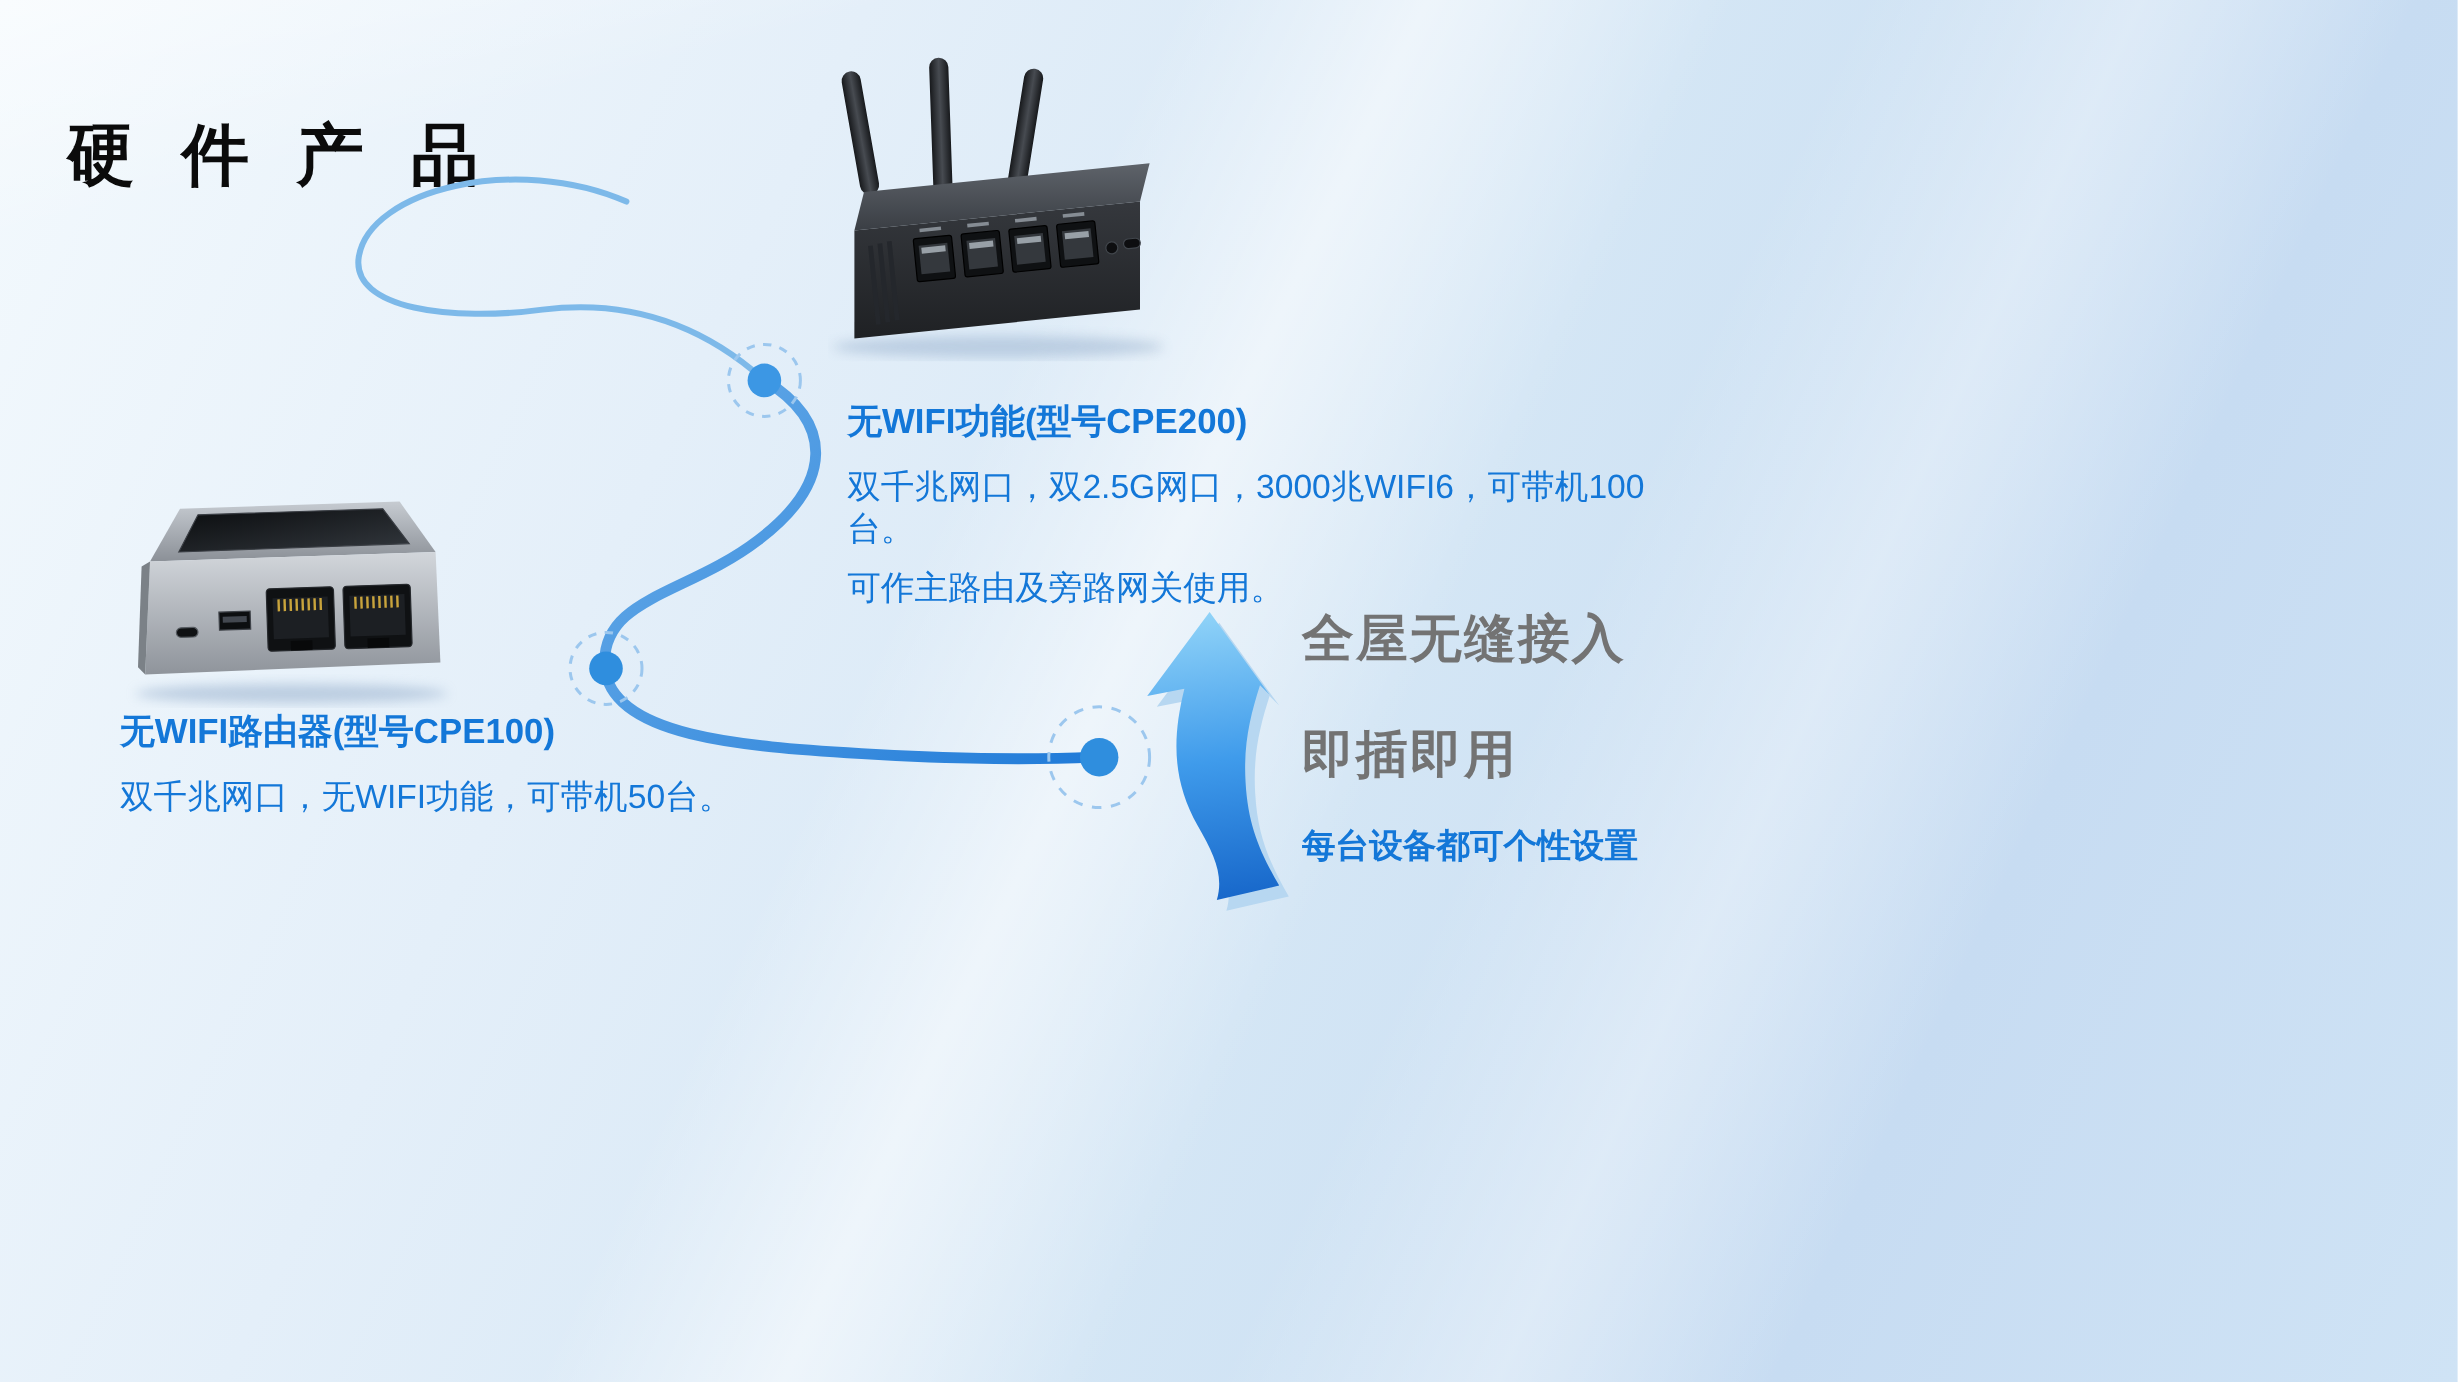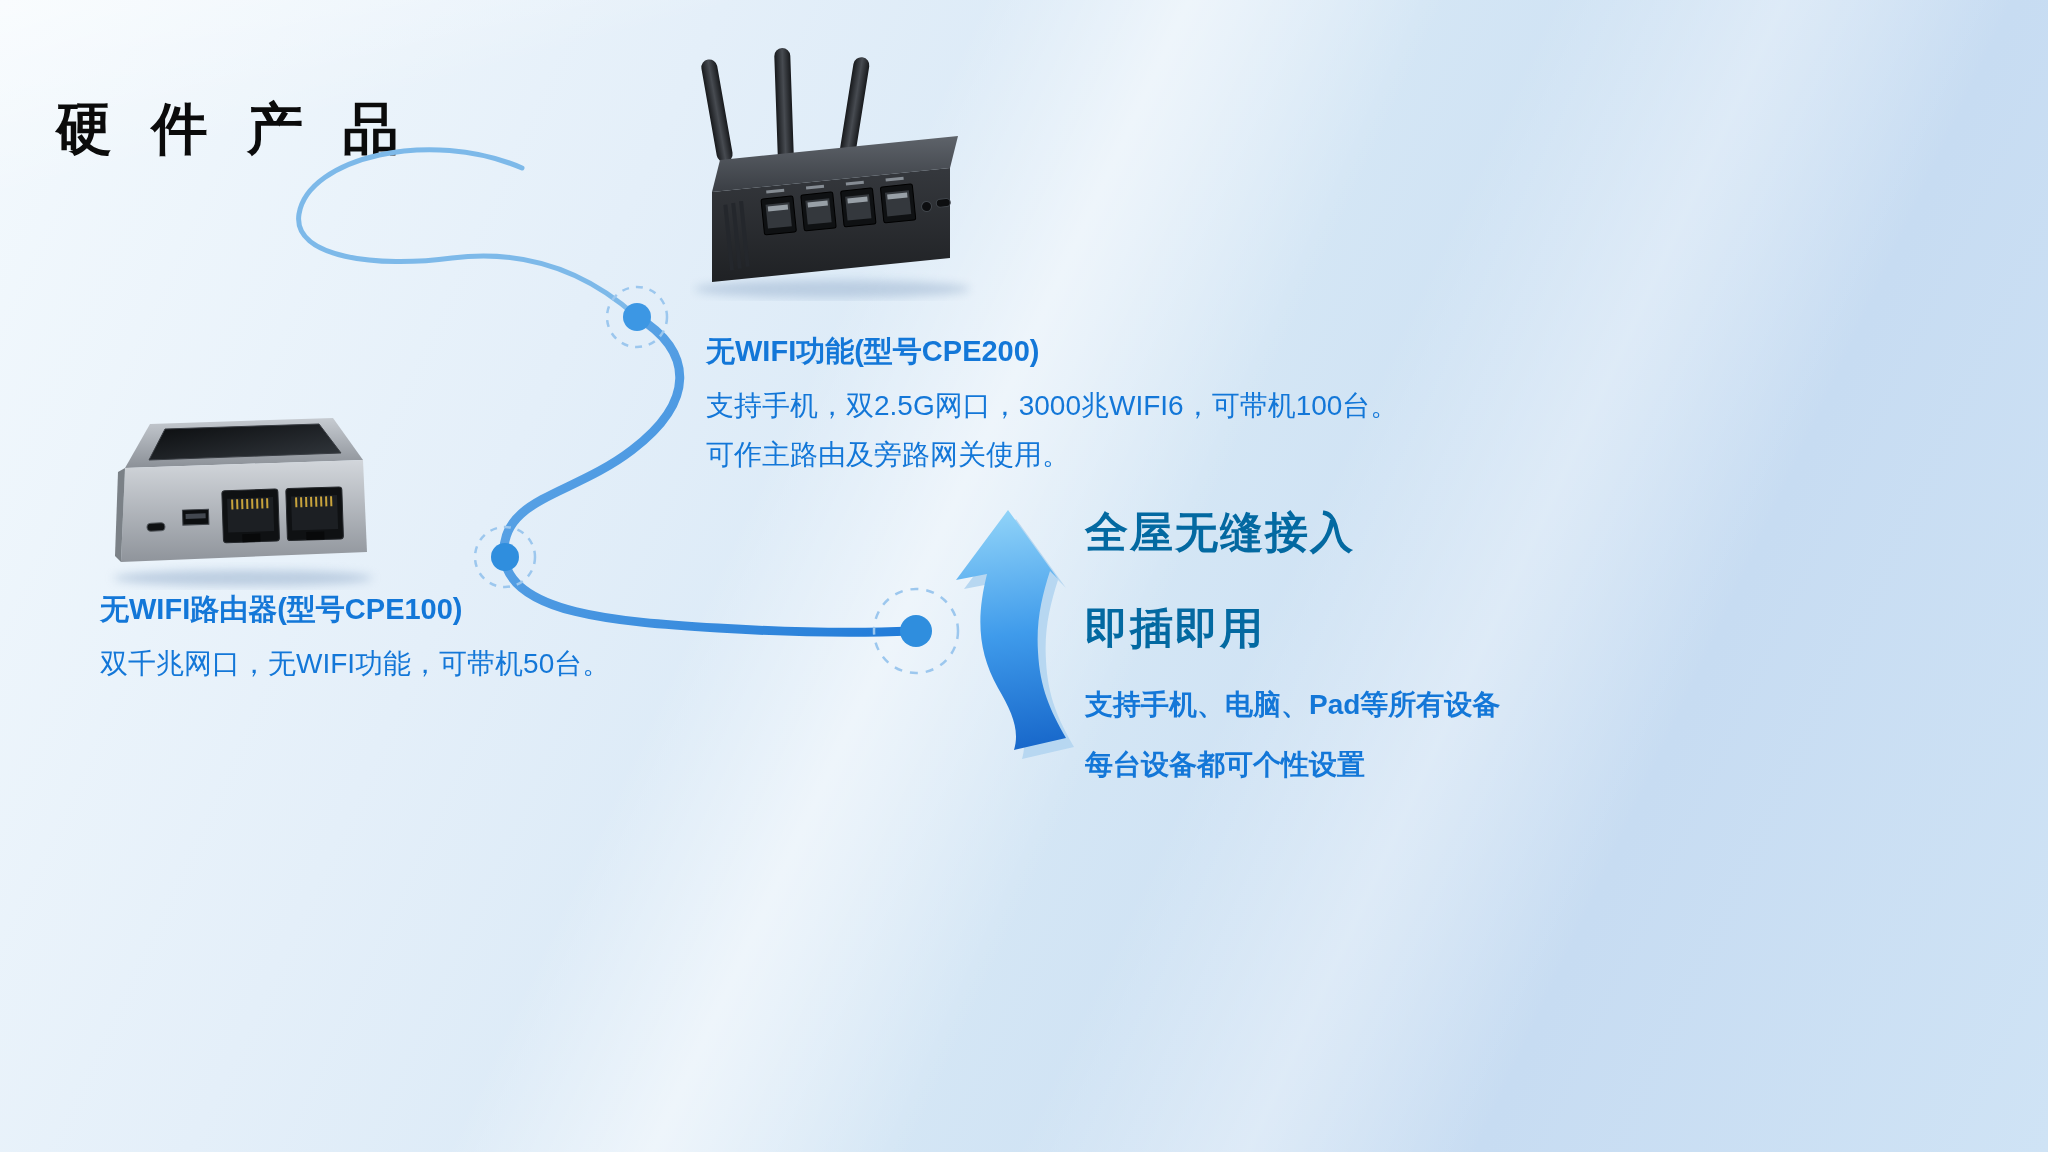--- a/index.html
+++ b/index.html
@@ -21,21 +21,21 @@
   }
   .art{position:absolute;left:0;top:0;}
   .dev200{position:absolute;left:690px;top:46px;}
   .dev100{position:absolute;left:105px;top:410px;}
   .t-block{position:absolute;color:#1377d8;}
   .t-title{font-size:29px;font-weight:700;margin-bottom:16px;}
   .t-line{font-size:28px;font-weight:500;margin-bottom:14px;line-height:1.25;}
   .block-200{left:706px;top:332px;width:720px;}
   .block-100{left:100px;top:590px;width:620px;}
   .features{position:absolute;left:1085px;top:504px;width:560px;}
-  .f-head{font-size:43px;font-weight:800;color:#0369a1;letter-spacing:2px;}
+  .f-head{font-size:43px;font-weight:800;color:#737373;letter-spacing:2px;}
   .f-head1{margin-bottom:38px;}
   .f-head2{margin-bottom:28px;}
   .f-line{font-size:28px;font-weight:700;color:#1377d8;margin-bottom:22px;}
 </style>
 </head>
 <body>
 
 <div class="streaks"></div>
 
 <h1 class="page-title">硬 件 产 品</h1>
@@ -167,27 +167,26 @@
       <rect x="180" y="84" width="56" height="52" rx="3" fill="#0f1113" stroke="#26292d"></rect>
       <rect x="185" y="92" width="46" height="34" fill="#1c1f23"></rect>
       <path d="M190 93 v10 M195 93 v10 M200 93 v10 M205 93 v10 M210 93 v10 M215 93 v10 M220 93 v10 M225 93 v10" stroke="#c9a43c" stroke-width="2"></path>
       <rect x="199" y="128" width="18" height="8" fill="#08090a"></rect>
     </g>
   </g>
 </svg>
 
 <div class="t-block block-200">
   <div class="t-title">无WIFI功能(型号CPE200)</div>
-  <div class="t-line">支持手机，双2.5G网口，3000兆WIFI6，可带机100台。</div>
+  <div class="t-line">双千兆网口，双2.5G网口，3000兆WIFI6，可带机100台。</div>
   <div class="t-line">可作主路由及旁路网关使用。</div>
 </div>
 
 <div class="t-block block-100">
   <div class="t-title">无WIFI路由器(型号CPE100)</div>
   <div class="t-line">双千兆网口，无WIFI功能，可带机50台。</div>
 </div>
 
 <div class="features">
   <div class="f-head f-head1">全屋无缝接入</div>
   <div class="f-head f-head2">即插即用</div>
-  <div class="f-line">支持手机、电脑、Pad等所有设备</div>
   <div class="f-line">每台设备都可个性设置</div>
 </div>
 
 </body></html>

